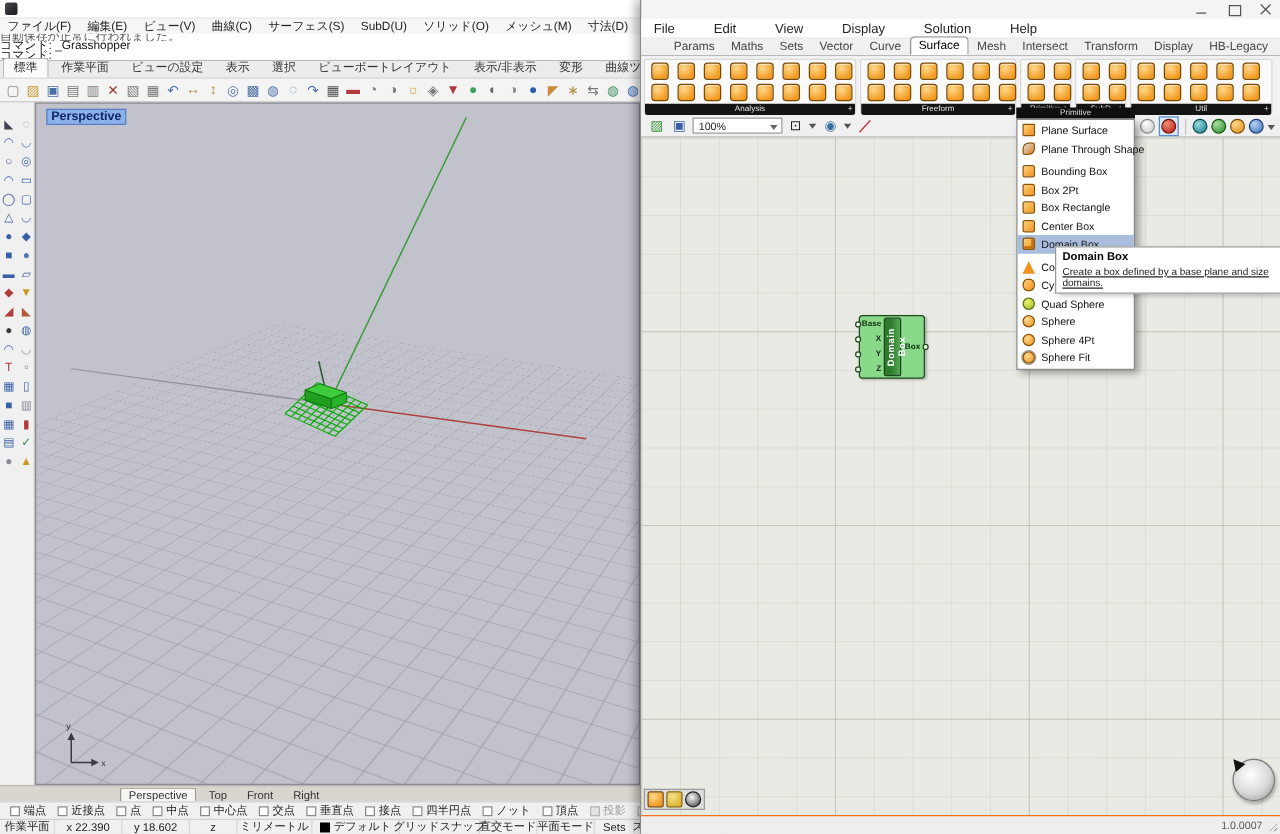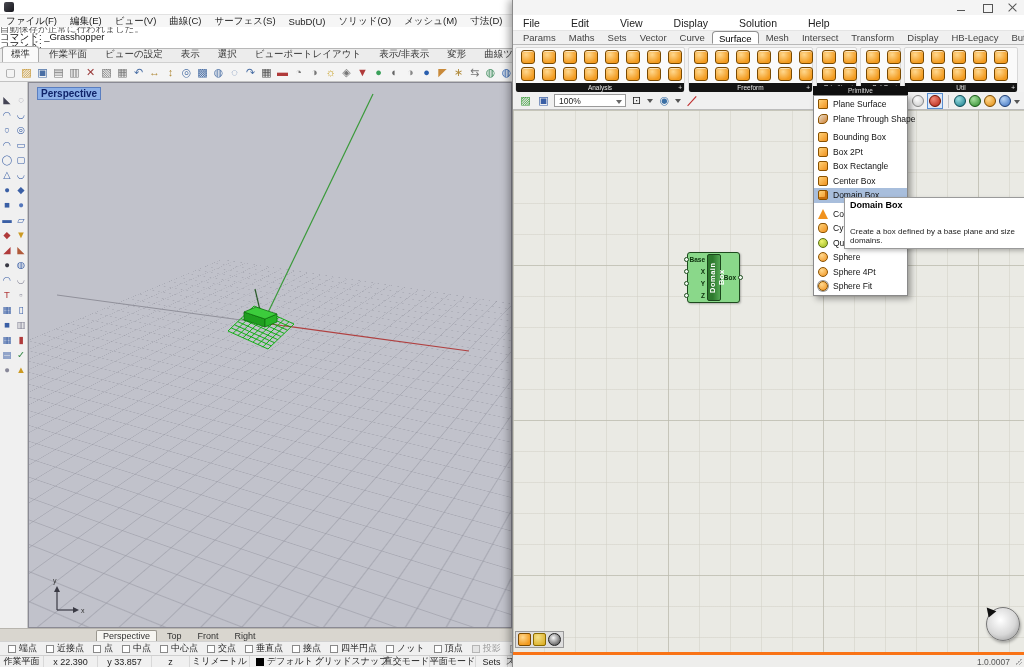--- a/index.html
+++ b/index.html
@@ -54,21 +54,21 @@
   #gh{position:absolute;left:512px;top:0;width:512px;height:667px;background:#f4f4f4;border-left:1px solid #8a8a8a;box-shadow:-3px 0 8px rgba(0,0,0,.35);}
   .gh-title{position:absolute;left:0;top:0;width:100%;height:15px;background:#fdfdfd;display:flex;align-items:center;font-size:10px;color:#555;padding-left:8px;border-bottom:1px solid #e8e8e8;}
   .gh-winbtns{position:absolute;right:6px;top:0;height:15px;display:flex;gap:16px;align-items:center;}
   .wb{width:10px;height:10px;position:relative;cursor:default;}
   .wb-min::after{content:"";position:absolute;left:1px;right:1px;bottom:2px;border-bottom:1px solid #555;}
   .wb-max::after{content:"";position:absolute;left:1px;top:1px;width:8px;height:7px;border:1px solid #555;}
   .wb-close::before,.wb-close::after{content:"";position:absolute;left:-1px;top:4px;width:11px;height:1px;background:#555;}
   .wb-close::before{transform:rotate(45deg);} .wb-close::after{transform:rotate(-45deg);}
   .gh-menu{position:absolute;left:0;top:15px;width:100%;height:16px;background:#fff;display:flex;gap:31px;align-items:center;padding-left:10px;font-size:10.5px;color:#222;border-bottom:1px solid #e4e4e4;}
   .gh-docname{position:absolute;right:8px;top:32px;height:16px;display:flex;align-items:center;font-size:10px;color:#333;}
-  .gh-tabs{position:absolute;left:0;top:31px;width:100%;height:14px;background:#f0f0f0;display:flex;gap:1px;padding-left:4px;font-size:9.5px;color:#444;border-bottom:1px solid #b9b9b9;}
+  .gh-tabs{position:absolute;left:0;top:31px;width:100%;height:14px;background:#f0f0f0;display:flex;align-items:flex-end;gap:1px;padding-left:20px;font-size:9.5px;color:#444;border-bottom:1px solid #b9b9b9;}
   .gh-tab{padding:1px 6px;white-space:nowrap;}
   .gh-tab.active{background:#fff;border:1px solid #909090;border-bottom:1px solid #fff;border-radius:4px 4px 0 0;color:#000;}
   .gh-ribbon{position:absolute;left:0;top:45px;width:100%;height:47px;background:#f2f2f2;display:flex;gap:3px;padding:2px 1px 1px 2px;}
   .gh-group{display:flex;flex-direction:column;background:#fafafa;border:1px solid #d8d8d8;border-radius:2px;}
   .gh-group:nth-child(1){width:170px;}.gh-group:nth-child(2){width:125px;}
   .gh-group:nth-child(3){width:41px;}.gh-group:nth-child(4){width:41px;}
   .gh-group:nth-child(5){width:114px;}
   .gh-icons{flex:1;display:grid;grid-template-rows:repeat(2,16px);grid-auto-flow:column;grid-auto-columns:19px;gap:1px 2px;padding:1px 2px;align-items:center;justify-items:center;}
   .gh-ico{width:14px;height:14px;border-radius:3px;background:radial-gradient(circle at 35% 30%,#ffd88e,#f29a1e 75%);border:1px solid #7a4a00;box-shadow:inset 0 1px 0 rgba(255,255,255,.55);}
   .gh-group-label{height:9px;background:#141414;color:#e8e8e8;font-size:6.5px;line-height:9px;text-align:center;position:relative;border-radius:0 0 2px 2px;}
@@ -88,21 +88,21 @@
   .ball.teal{background:radial-gradient(circle at 35% 30%,#9adce0,#157a8a);border:1px solid #0a4a55;}
   .ball.green{background:radial-gradient(circle at 35% 30%,#a8e0a0,#2a8a2a);border:1px solid #145514;}
   .ball.orange{background:radial-gradient(circle at 35% 30%,#ffd88e,#e08a10);border:1px solid #7a4a00;}
   .ball.blue{background:radial-gradient(circle at 35% 30%,#b8d4f4,#3a6fc0);border:1px solid #1a3a70;}
   .cv-sep{width:1px;height:13px;background:#c4c4c4;margin:0 2px;}
 
   .gh-canvas{position:absolute;left:0;top:110px;width:100%;height:542px;background-color:#eaeae4;
     background-image:linear-gradient(rgba(188,187,175,.7) 1px,transparent 1px),linear-gradient(90deg,rgba(188,187,175,.7) 1px,transparent 1px),
       linear-gradient(rgba(210,209,199,.55) 1px,transparent 1px),linear-gradient(90deg,rgba(210,209,199,.55) 1px,transparent 1px);
     background-size:155px 155px,155px 155px,31px 31px,31px 31px;overflow:hidden;}
-  .gh-status{position:absolute;left:0;top:652px;width:100%;height:15px;background:#eeeeec;border-top:3px solid #f97316;font-size:8.5px;color:#555;}
+  .gh-status{position:absolute;left:0;top:652px;width:100%;height:15px;background:#eeeeec;border-top:1px solid #f97316;font-size:8.5px;color:#555;}
   .gh-version{position:absolute;right:14px;top:2px;}
   .grip{position:absolute;right:2px;bottom:2px;width:7px;height:7px;background:
     linear-gradient(135deg,transparent 50%,#aaa 50%,#aaa 60%,transparent 60%,transparent 75%,#aaa 75%,#aaa 85%,transparent 85%);}
 
   
   .comp{position:absolute;left:174px;top:142px;width:53px;height:51px;display:flex;background:#8ad88a;border:1.5px solid #1e4a1e;border-radius:3px;box-shadow:1px 1px 2px rgba(0,0,0,.25);}
   .comp-in{display:flex;flex-direction:column;width:19px;}
   .comp-port-row{flex:1;display:flex;align-items:center;justify-content:flex-end;padding-right:2px;position:relative;font-size:6.5px;color:#0c300c;font-weight:bold;}
   .port{position:absolute;left:-4px;top:50%;margin-top:-2.5px;width:5px;height:5px;border-radius:50%;background:#eef8ee;border:1px solid #1e4a1e;}
   .comp-name{width:14px;margin:1px 0;background:linear-gradient(90deg,#55a855,#2e7a2e 60%);border:1px solid #1b451b;border-radius:2px;color:#fff;font-size:7.5px;font-weight:bold;writing-mode:vertical-rl;transform:rotate(180deg);text-align:center;letter-spacing:.5px;}
@@ -131,21 +131,21 @@
   .dd-ico.i-box{border-radius:2px;}
   .dd-ico.i-boxd{border-radius:2px;box-shadow:inset -2px -2px 0 #c87010;}
   .dd-ico.i-cone{width:0;height:0;background:none;border:none;border-left:5px solid transparent;border-right:5px solid transparent;border-bottom:10px solid #f0921e;}
   .dd-ico.i-cyl{border-radius:4px/5px;}
   .dd-ico.i-sphere{border-radius:50%;background:radial-gradient(circle at 35% 30%,#ffd88e,#f0921e);}
   .dd-ico.i-sphereg{border-radius:50%;background:radial-gradient(circle at 35% 30%,#eef470,#9ab820);border-color:#5a7010;}
   .dd-ico.i-spherefit{border-radius:50%;background:radial-gradient(circle at 35% 30%,#ffd88e,#f0921e);box-shadow:0 0 0 1px #999;}
   
   .gh-tooltip{position:absolute;left:331px;top:197px;width:181px;background:#fff;border:1px solid #9a9a9a;box-shadow:2px 2px 4px rgba(0,0,0,.25);z-index:60;padding:2px 5px 3px;}
   .tt-title{font-size:9px;font-weight:bold;color:#000;}
-  .tt-text{font-size:8px;color:#222;margin-top:17px;}
+  .tt-text{font-size:8px;color:#222;margin-top:3px;text-decoration:underline;}
 </style>
 </head>
 <body>
 
 <div id="rhino">
 
   <div class="rh-title">
     <span class="rh-logo"></span>
   </div>
 
@@ -371,21 +371,21 @@
       </label>
       <label class="os-item gray">
         <span class="os-box"></span>
         <span>無効</span>
       </label>
     </div>
 
   <div class="rh-status">
       <span class="st-cell">作業平面</span>
       <span class="st-cell">x 22.390</span>
-      <span class="st-cell">y 33.857</span>
+      <span class="st-cell">y 18.602</span>
       <span class="st-cell">z</span>
       <span class="st-cell">ミリメートル</span>
       <span class="st-cell swatch">デフォルト</span>
       <span class="st-cell">グリッドスナップ</span>
       <span class="st-cell">直交モード</span>
       <span class="st-cell">平面モード</span>
       <span class="st-cell">Sets</span>
       <span class="st-cell">スマートトラック</span>
     </div>
 </div>

